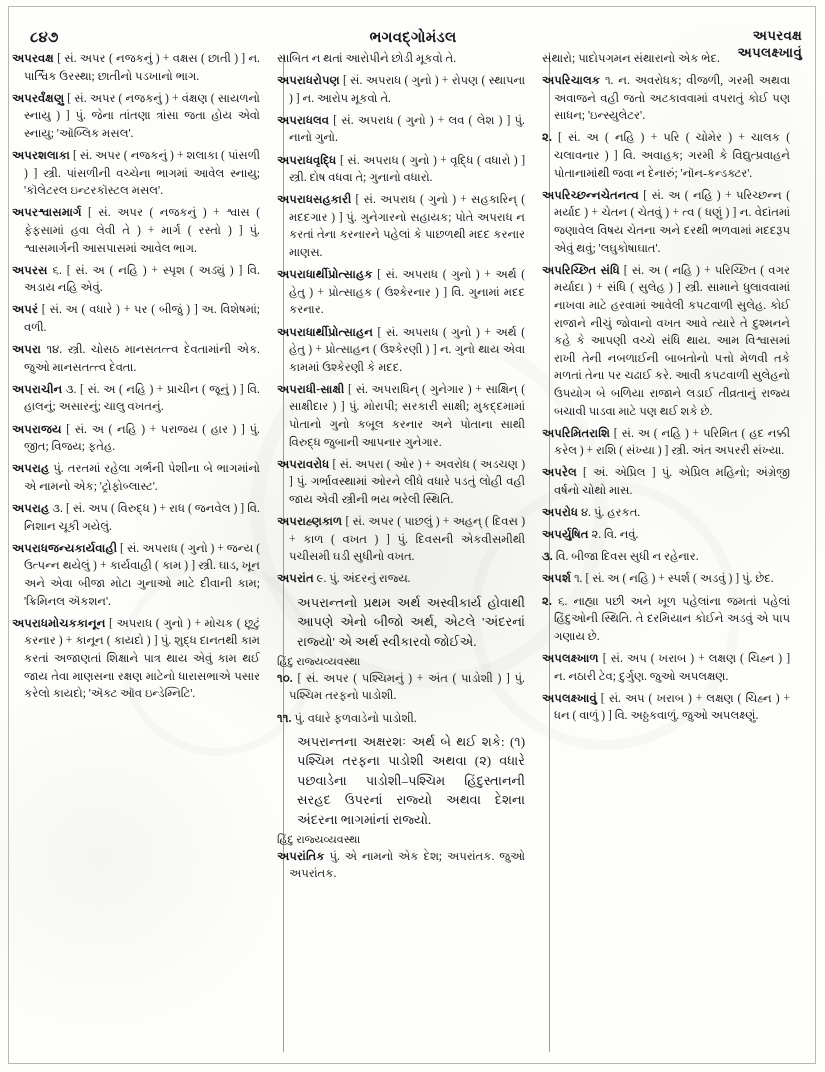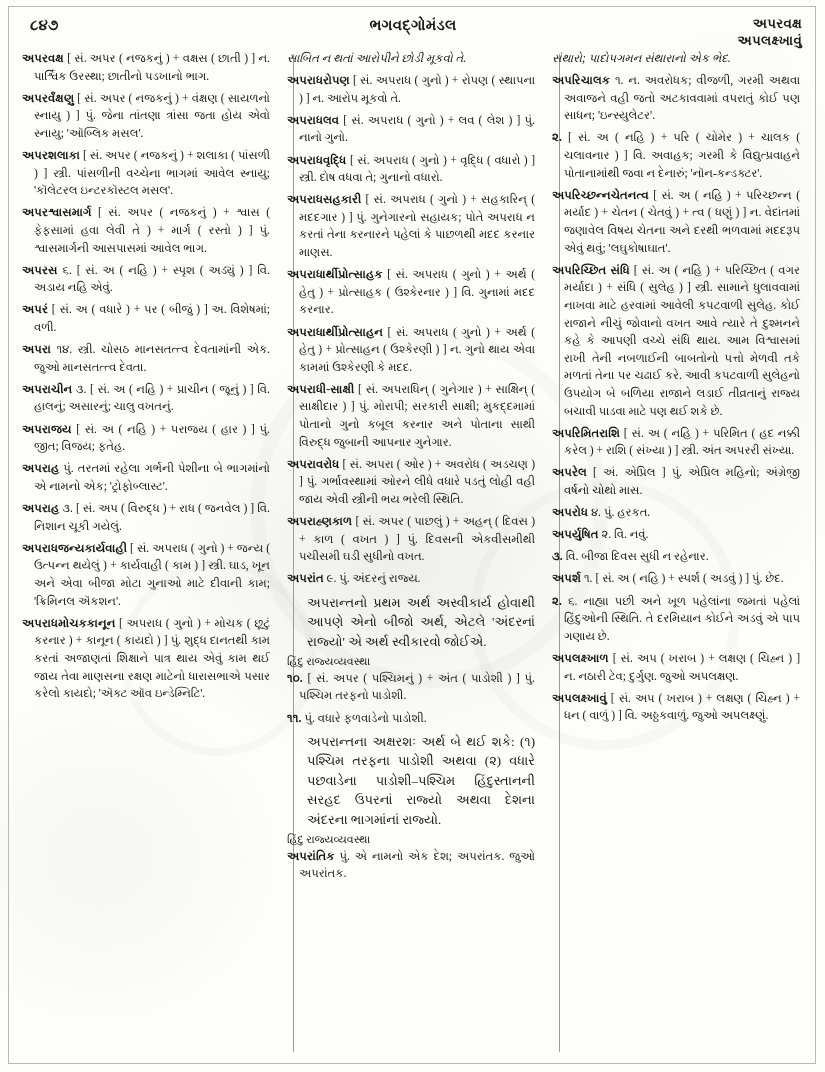--- a/index.html
+++ b/index.html
@@ -40,21 +40,21 @@
     position: absolute;
     left: 8px; top: 6px;
     width: 808px; height: 1058px;
     border: 1px solid #b9b9b4;
     box-sizing: border-box;
   }
 
   
   .running-head {
     position: absolute;
-    left: 18px; top: 16px;
+    left: 18px; top: 28px;
     width: 790px;
     height: 34px;
     font-weight: bold;
     font-size: 14.5px;
     color: #1a1a1a;
     letter-spacing: 0.2px;
   }
   .rh-left {
     position: absolute; left: 12px; top: 1px;
     font-size: 15px;
@@ -67,21 +67,21 @@
   .rh-right {
     position: absolute; right: 6px; top: 0px;
     text-align: right;
     line-height: 1.25;
   }
   .rh-right span { display: block; font-size: 13.5px; }
 
   
   .columns {
     position: absolute;
-    left: 14px;
+    left: 4px;
     top: 50px;
     width: 796px;
     height: 1005px;
     display: flex;
     gap: 0;
   }
   .col {
     position: relative;
     width: 265px;
     padding: 0 9px 0 8px;
@@ -126,21 +126,20 @@
     line-height: 1.5;
   }
   .src {
     display: block;
     font-size: 11px;
     padding-right: 2px;
   }
   .cont {
     padding-left: 0;
     text-indent: 0;
-    font-style: italic;
   }
   .numline {
     padding-left: 12px;
     text-indent: -12px;
   }
 
   
   .col, .running-head {
     -webkit-font-smoothing: none;
     text-rendering: optimizeLegibility;

